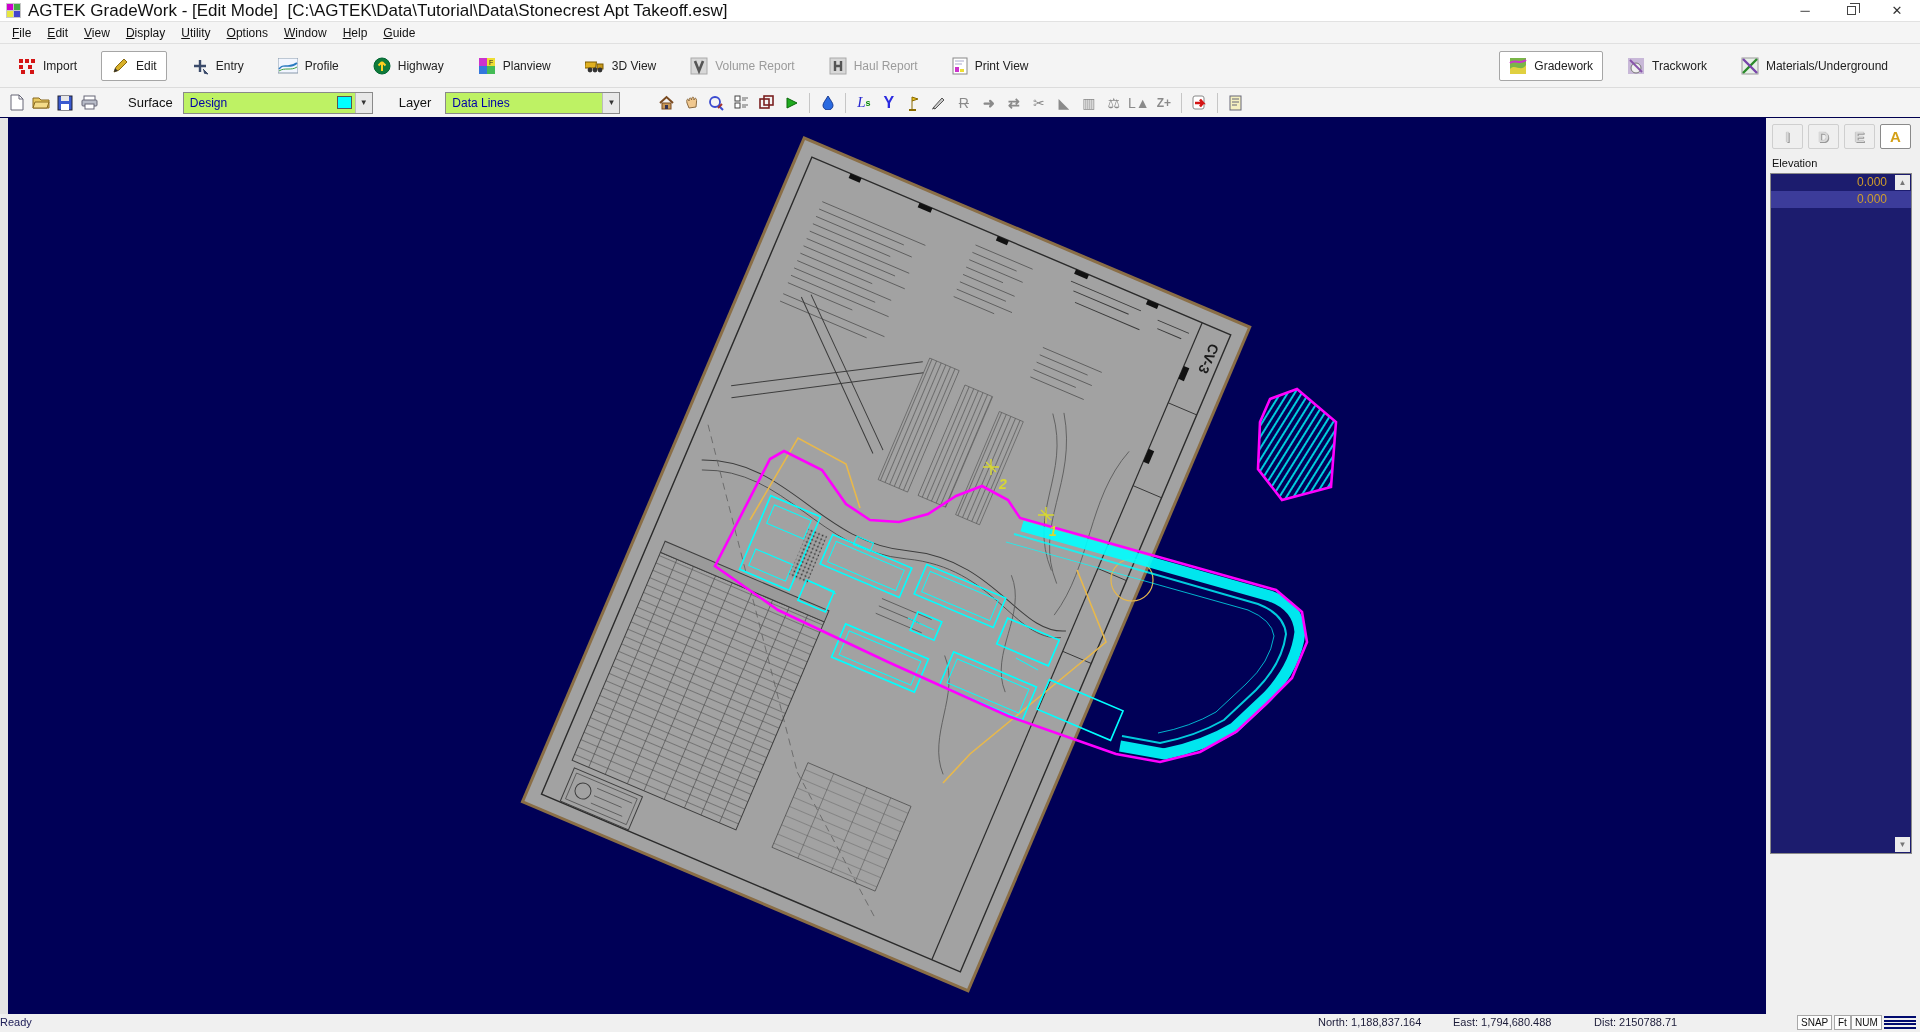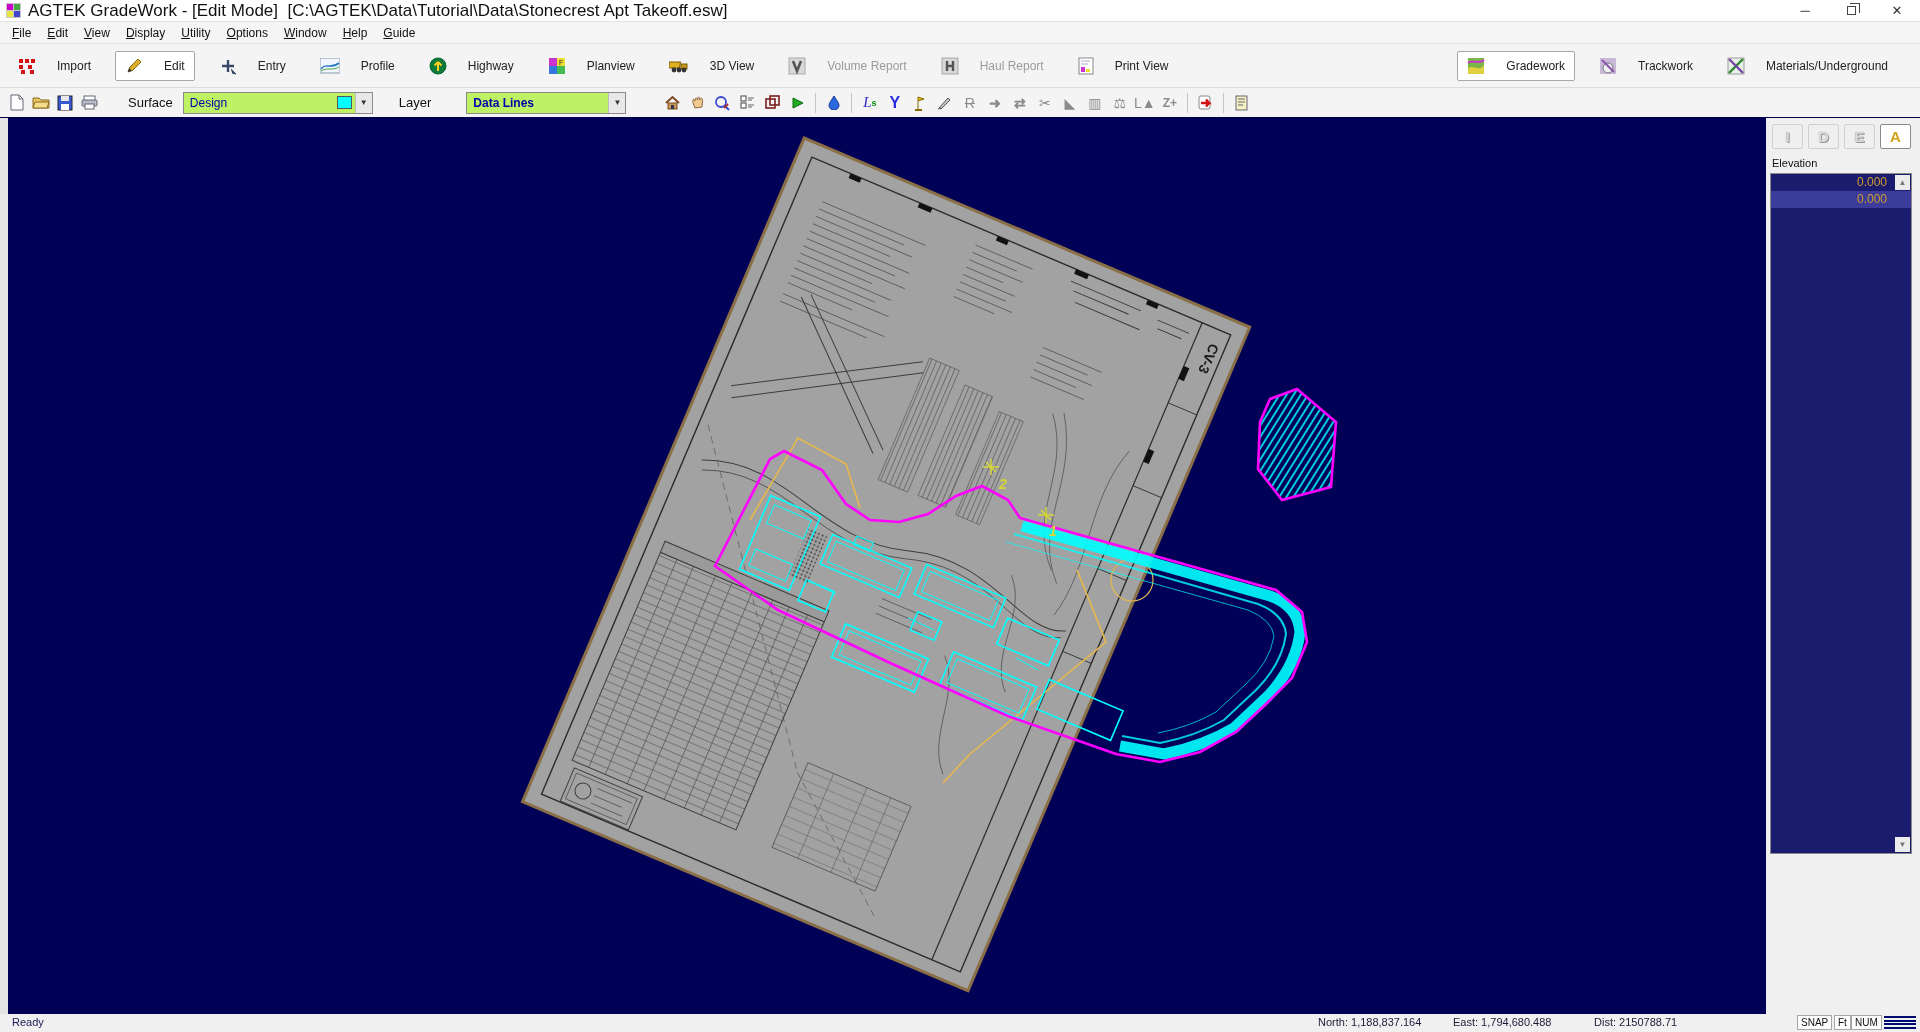--- a/index.html
+++ b/index.html
@@ -20,39 +20,39 @@
 
   
   .menubar { height:22px; background:#f5f5f5; display:flex; align-items:center;
     padding-left:4px; border-bottom:1px solid #e0e0e0;text-align:right; }
   .menu-item { display:inline-block; font-size:12px; color:#111; padding:2px 8px; }
   .menu-item::first-letter { text-decoration:underline; }
 
   
   .toolbar1 { height:44px; background:#f4f4f4; display:flex; align-items:center;
     padding:0 8px; border-bottom:1px solid #dcdcdc; }
-  .tb1-btn { display:flex; align-items:center; gap:21px; padding:5px 9px; margin-right:14px;
+  .tb1-btn { display:flex; align-items:center; gap:7px; padding:5px 9px; margin-right:14px;
     font-size:12px; color:#222; border:1px solid transparent; border-radius:2px;text-align:center; }
   .tb1-btn.selected { background:#ffffff; border:1px solid #a6a6a6; }
   .tb1-btn.disabled { color:#9b9b9b; }
   .tb1-btn svg { display:block; }
   .tb1-spacer { flex:1; }
 
   
   .toolbar2 { height:30px; background:#f4f4f4; display:flex; align-items:center;
     padding:0 6px; border-bottom:1px solid #00004f; }
   .tb2-icon { width:22px; height:20px; display:flex; align-items:center; justify-content:center;
     margin-right:2px; font-size:14px; }
   .vsep { width:1px; height:20px; background:#c6c6c6; margin:0 5px; }
   .tb2-label { font-size:13px; color:#111; margin:0 10px 0 26px; }
   .combo { height:22px; background:#bef264; border:1px solid #8a8a8a; display:flex;
     align-items:center; font-size:12px; color:#0000a8; }
   .combo .val { padding:0 6px; flex:1; }
   .combo.surface { width:190px; }
-  .combo.layer { width:160px; margin-left:25px;font-weight:bold; }
+  .combo.layer { width:175px; margin-left:4px; }
   .swatch { width:15px; height:13px; background:#00ffff; border:1px solid #555; margin-right:3px; }
   .combo-arrow { width:17px; height:20px; background:#e8e8e8; border-left:1px solid #bbb;
     display:flex; align-items:center; justify-content:center; font-size:8px; color:#333; }
   .strip-icon { width:23px; height:22px; display:flex; align-items:center; justify-content:center;
     font-size:14px; color:#2c3e6b; margin:0 1px; }
   .strip-icon.gray { color:#8a8a8a; }
   .strip-icon .tiny { font-size:9px; font-weight:bold; }
 
   
   .mainrow { height:896px; display:flex; }
@@ -78,21 +78,21 @@
   .scroll-btn.up { top:1px; } .scroll-btn.down { bottom:1px; }
   .field-block { margin-top:30px; }
   .field-row { display:flex; align-items:center; margin-bottom:8px; }
   .field-row label { width:32px; font-size:11px; color:#111; }
   .field-box { width:108px; height:20px; background:#f6f6f6; border:1px solid #b4b4b4;
     font-size:12px; color:#14144a; text-align:right; line-height:18px; padding-right:4px; }
 
   
   .statusbar { height:18px; background:#f0f0f0; position:relative;
     font-size:11px; color:#1c1c3a; }
-  .sb-ready { position:absolute; left:12px; top:2px; color:#20205a; }
+  .sb-ready { position:absolute; left:0; top:2px; color:#20205a; }
   .sb-north { position:absolute; left:1318px; top:2px; }
   .sb-east  { position:absolute; left:1453px; top:2px; }
   .sb-dist  { position:absolute; left:1594px; top:2px; }
   .sb-toggle { position:absolute; top:1px; height:15px; background:#fdfdfd;
     border:1px solid #a8a8a8; font-size:10px; padding:0 3px; line-height:13px; color:#111; }
   .sb-snap { left:1797px; } .sb-ft { left:1834px; } .sb-num { left:1851px; }
   .sb-grip { position:absolute; left:1884px; top:2px; width:32px; height:13px;
     display:flex; flex-direction:column; justify-content:space-between; }
   .sb-grip i { display:block; height:2px; background:#000a6e; }
 </style>

